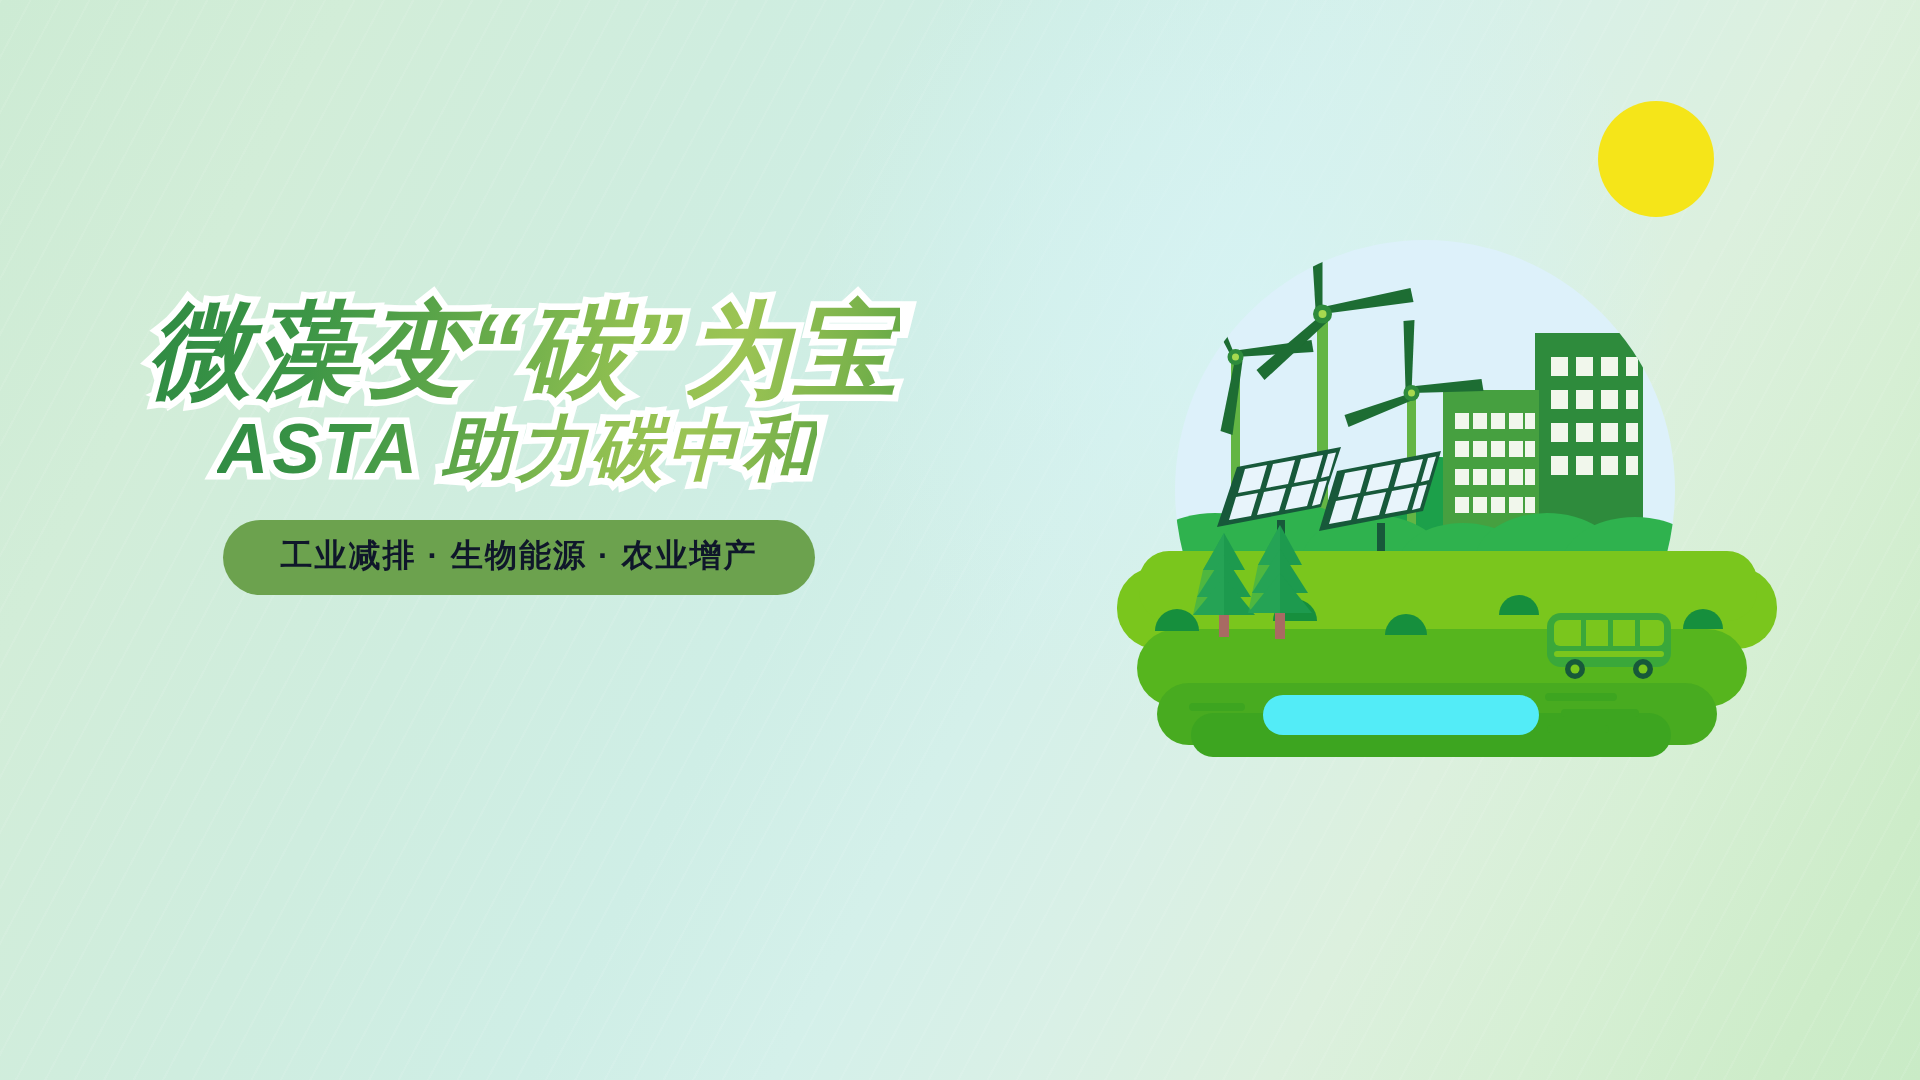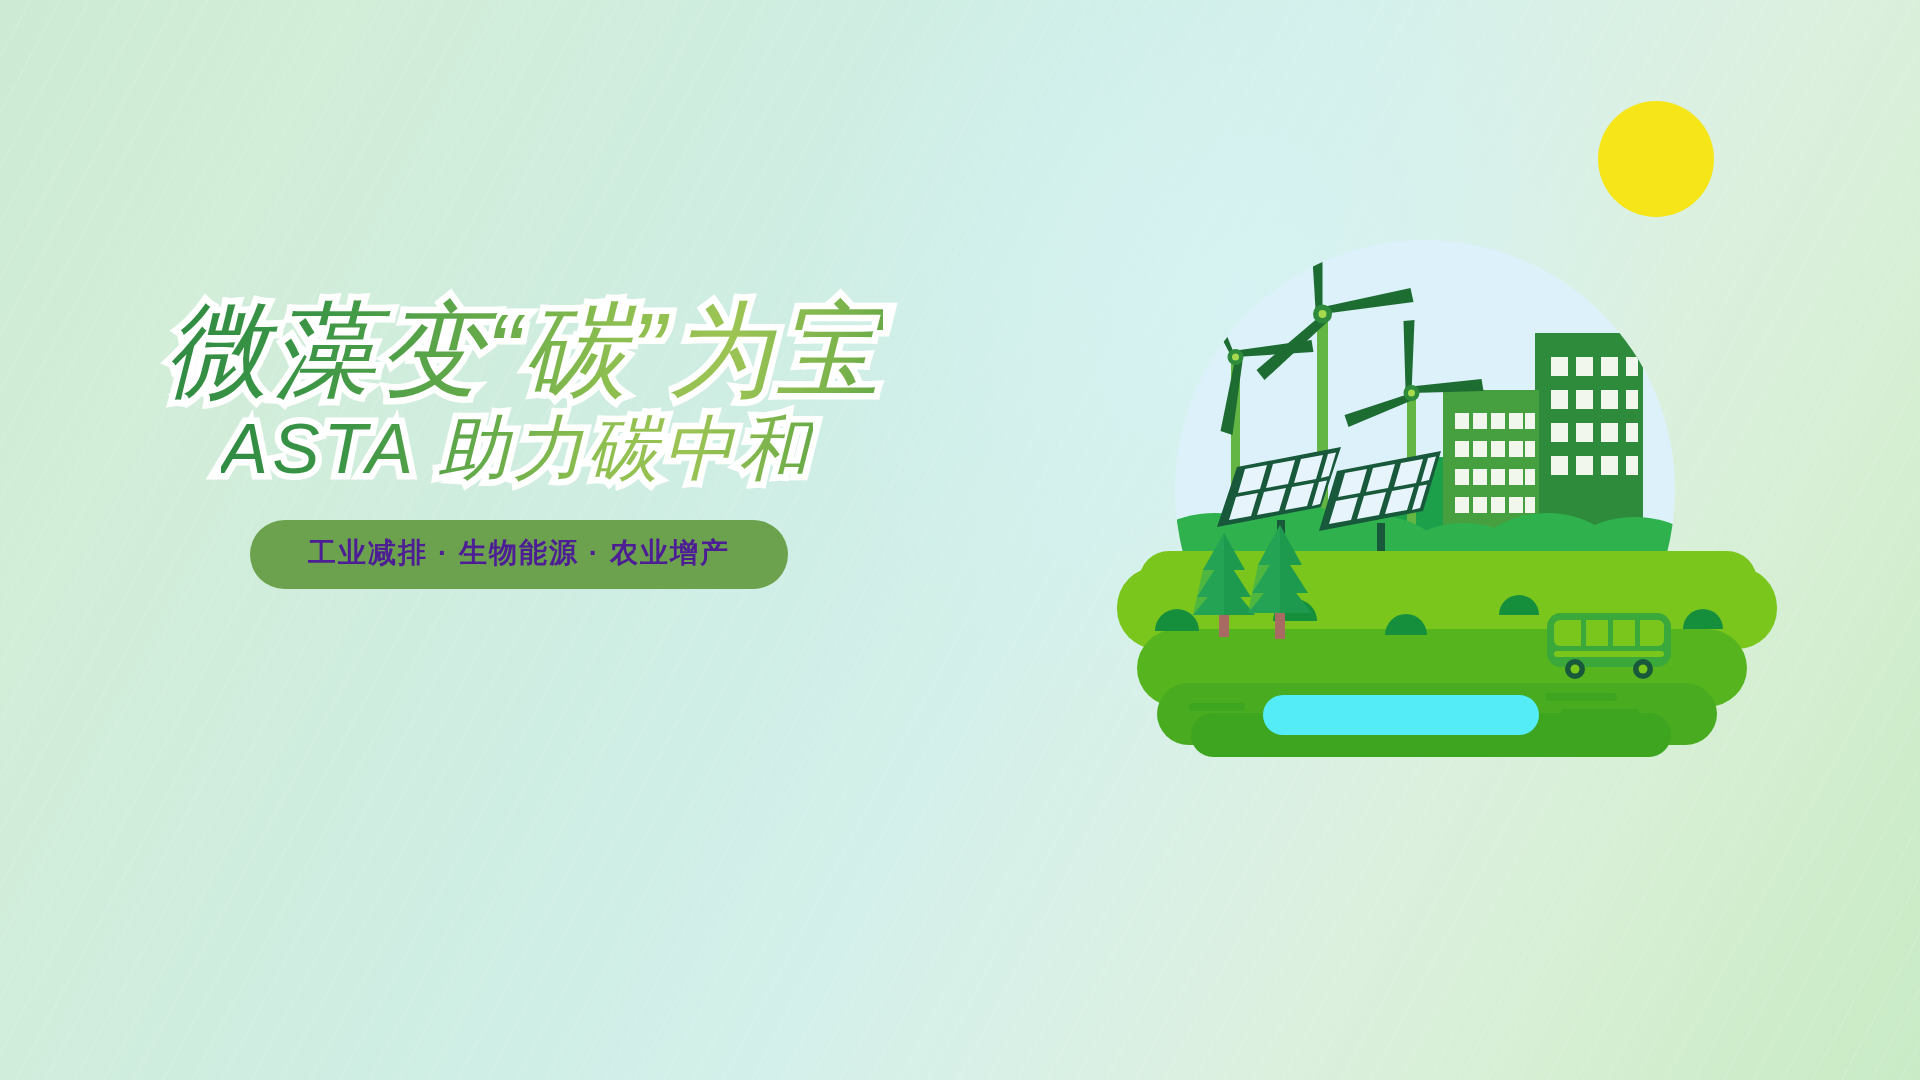--- a/index.html
+++ b/index.html
@@ -70,21 +70,21 @@
     left: 0px;
     top: 295px;
     width: 1030px;
   }
 
   .title-row { position: relative; text-align: center; }
 
   .ttl {
     position: relative;
     display: inline-block;
-    font-weight: 400;
+    font-weight: 700;
     font-style: italic;
     letter-spacing: 3px;
     line-height: 1.06;
     white-space: nowrap;
   }
 
   
   .ttl .outline {
     position: absolute;
     left: 0; top: 0;
@@ -108,24 +108,24 @@
   #title-sub  { font-size: 71px; margin-top: 6px; letter-spacing: 4px; }
 
   #title-main-wrap { margin-left: 18px; }
   #title-sub-wrap  { margin-left: 4px; }
 
   
   #pill-row { text-align: center; margin-top: 34px; margin-left: 8px; }
   #pill {
     display: inline-block;
     background: #6ca24e;
-    color: #4c1d95;
+    color: #0f172a;
     border-radius: 40px;
     padding: 14px 58px 17px 58px;
-    font-size: 28px;
+    font-size: 32px;
     font-weight: 700;
     letter-spacing: 2px;
     white-space: nowrap;
     box-shadow: 0 0 0 0 rgba(0,0,0,0);
   }
 
   
   #illustration {
     position: absolute;
     left: 1095px;

